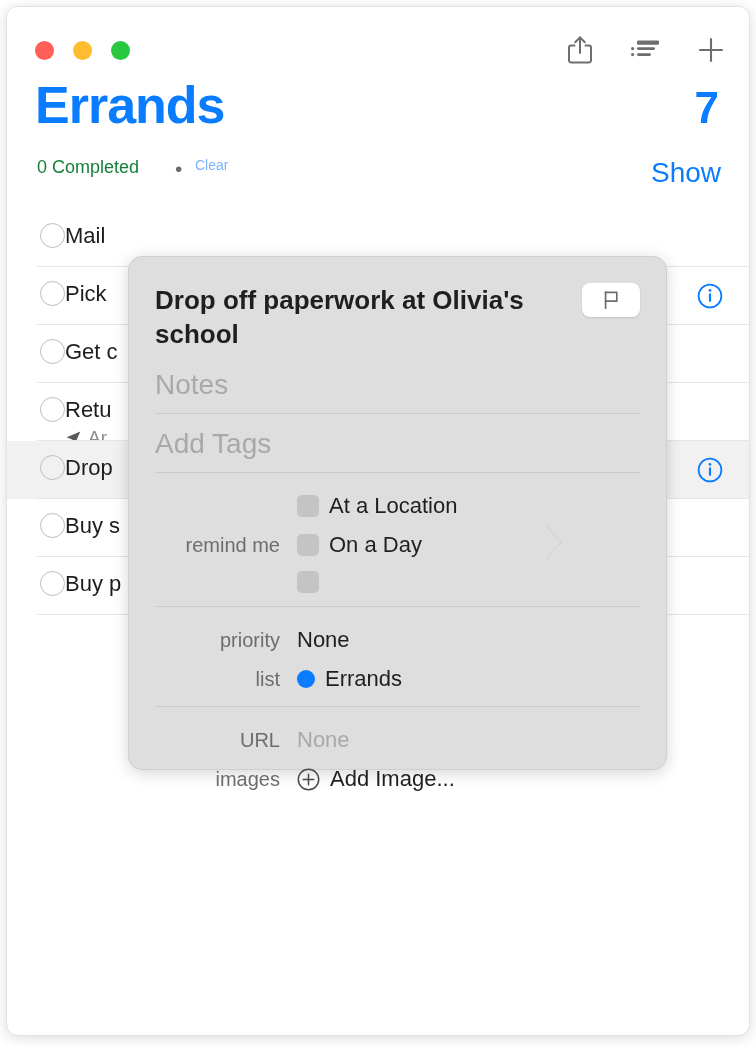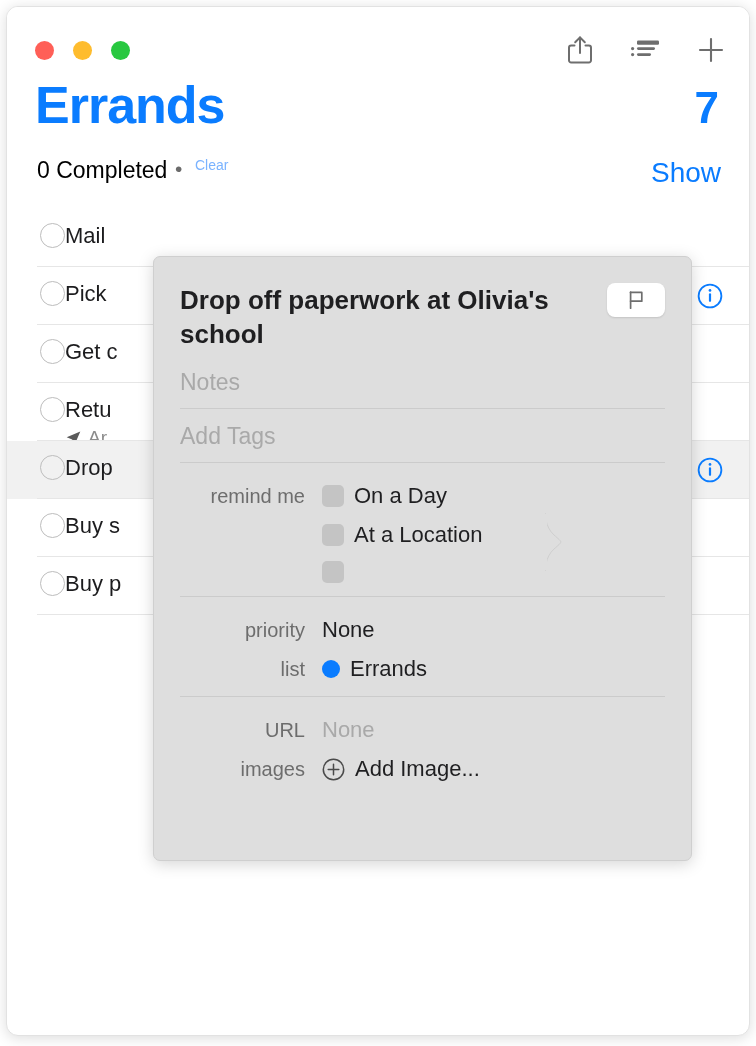--- a/index.html
+++ b/index.html
@@ -98,22 +98,22 @@
 
   .completed-row {
     position: relative;
     height: 42px;
     padding: 0 30px;
   }
   .completed-text {
     position: absolute;
     left: 30px;
     top: 0;
-    font-size: 23px;
-    color: #000000;
+    font-size: 18px;
+    color: #15803d;
   }
   .completed-sep {
     position: absolute;
     left: 168px;
     top: 0;
     font-size: 21px;
     color: #6b6b6b;
   }
   .clear-link {
     position: absolute;
@@ -195,26 +195,26 @@
     right: 26px;
     top: 16px;
     width: 26px;
     height: 26px;
     cursor: default;
   }
 
   
   .popover {
     position: absolute;
-    left: 146px;
+    left: 121px;
     top: 249px;
     width: 539px;
-    height: 605px;
+    height: 514px;
     background: #dedede;
-    border-radius: 7px;
+    border-radius: 14px;
     border: 1px solid #cfcfcf;
     box-shadow: 0 3px 16px rgba(0,0,0,0.17);
     box-sizing: border-box;
     z-index: 30;
   }
   
   .pop-tail {
     position: absolute;
     left: 538px;
     top: 506px;
@@ -250,21 +250,21 @@
     border-radius: 8px;
     display: flex;
     align-items: center;
     justify-content: center;
     box-shadow: 0 1px 2px rgba(0,0,0,0.12);
     flex: 0 0 auto;
     cursor: default;
   }
 
   .field {
-    font-size: 23px;
+    font-size: 28px;
     color: #a9a9a9;
     padding: 14px 0 12px 0;
     border-bottom: 1px solid #cbcbcb;
     cursor: default;
   }
   .field.notes { padding-top: 18px; }
 
   .pop-section {
     padding-top: 20px;
   }
@@ -467,31 +467,31 @@
               <path d="M5.6 3.4 H16.8 V12.2 H5.6"></path>
             </svg>
           </div>
         </div>
 
         <div class="field notes">Notes</div>
         <div class="field">Add Tags</div>
 
         <div class="pop-section">
           <div class="kv">
+            <span class="k"></span>
+            <span class="v">
+              <span class="chkbox"></span>
+              <span>At a Location</span>
+            </span>
+          </div>
+          <div class="kv">
             <span class="k">remind me</span>
             <span class="v">
               <span class="chkbox"></span>
               <span>On a Day</span>
-            </span>
-          </div>
-          <div class="kv">
-            <span class="k"></span>
-            <span class="v">
-              <span class="chkbox"></span>
-              <span>At a Location</span>
             </span>
           </div>
           <div class="kv">
             <span class="k"></span>
             <span class="v">
               <span class="chkbox"></span>
             </span>
           </div>
         </div>
 

